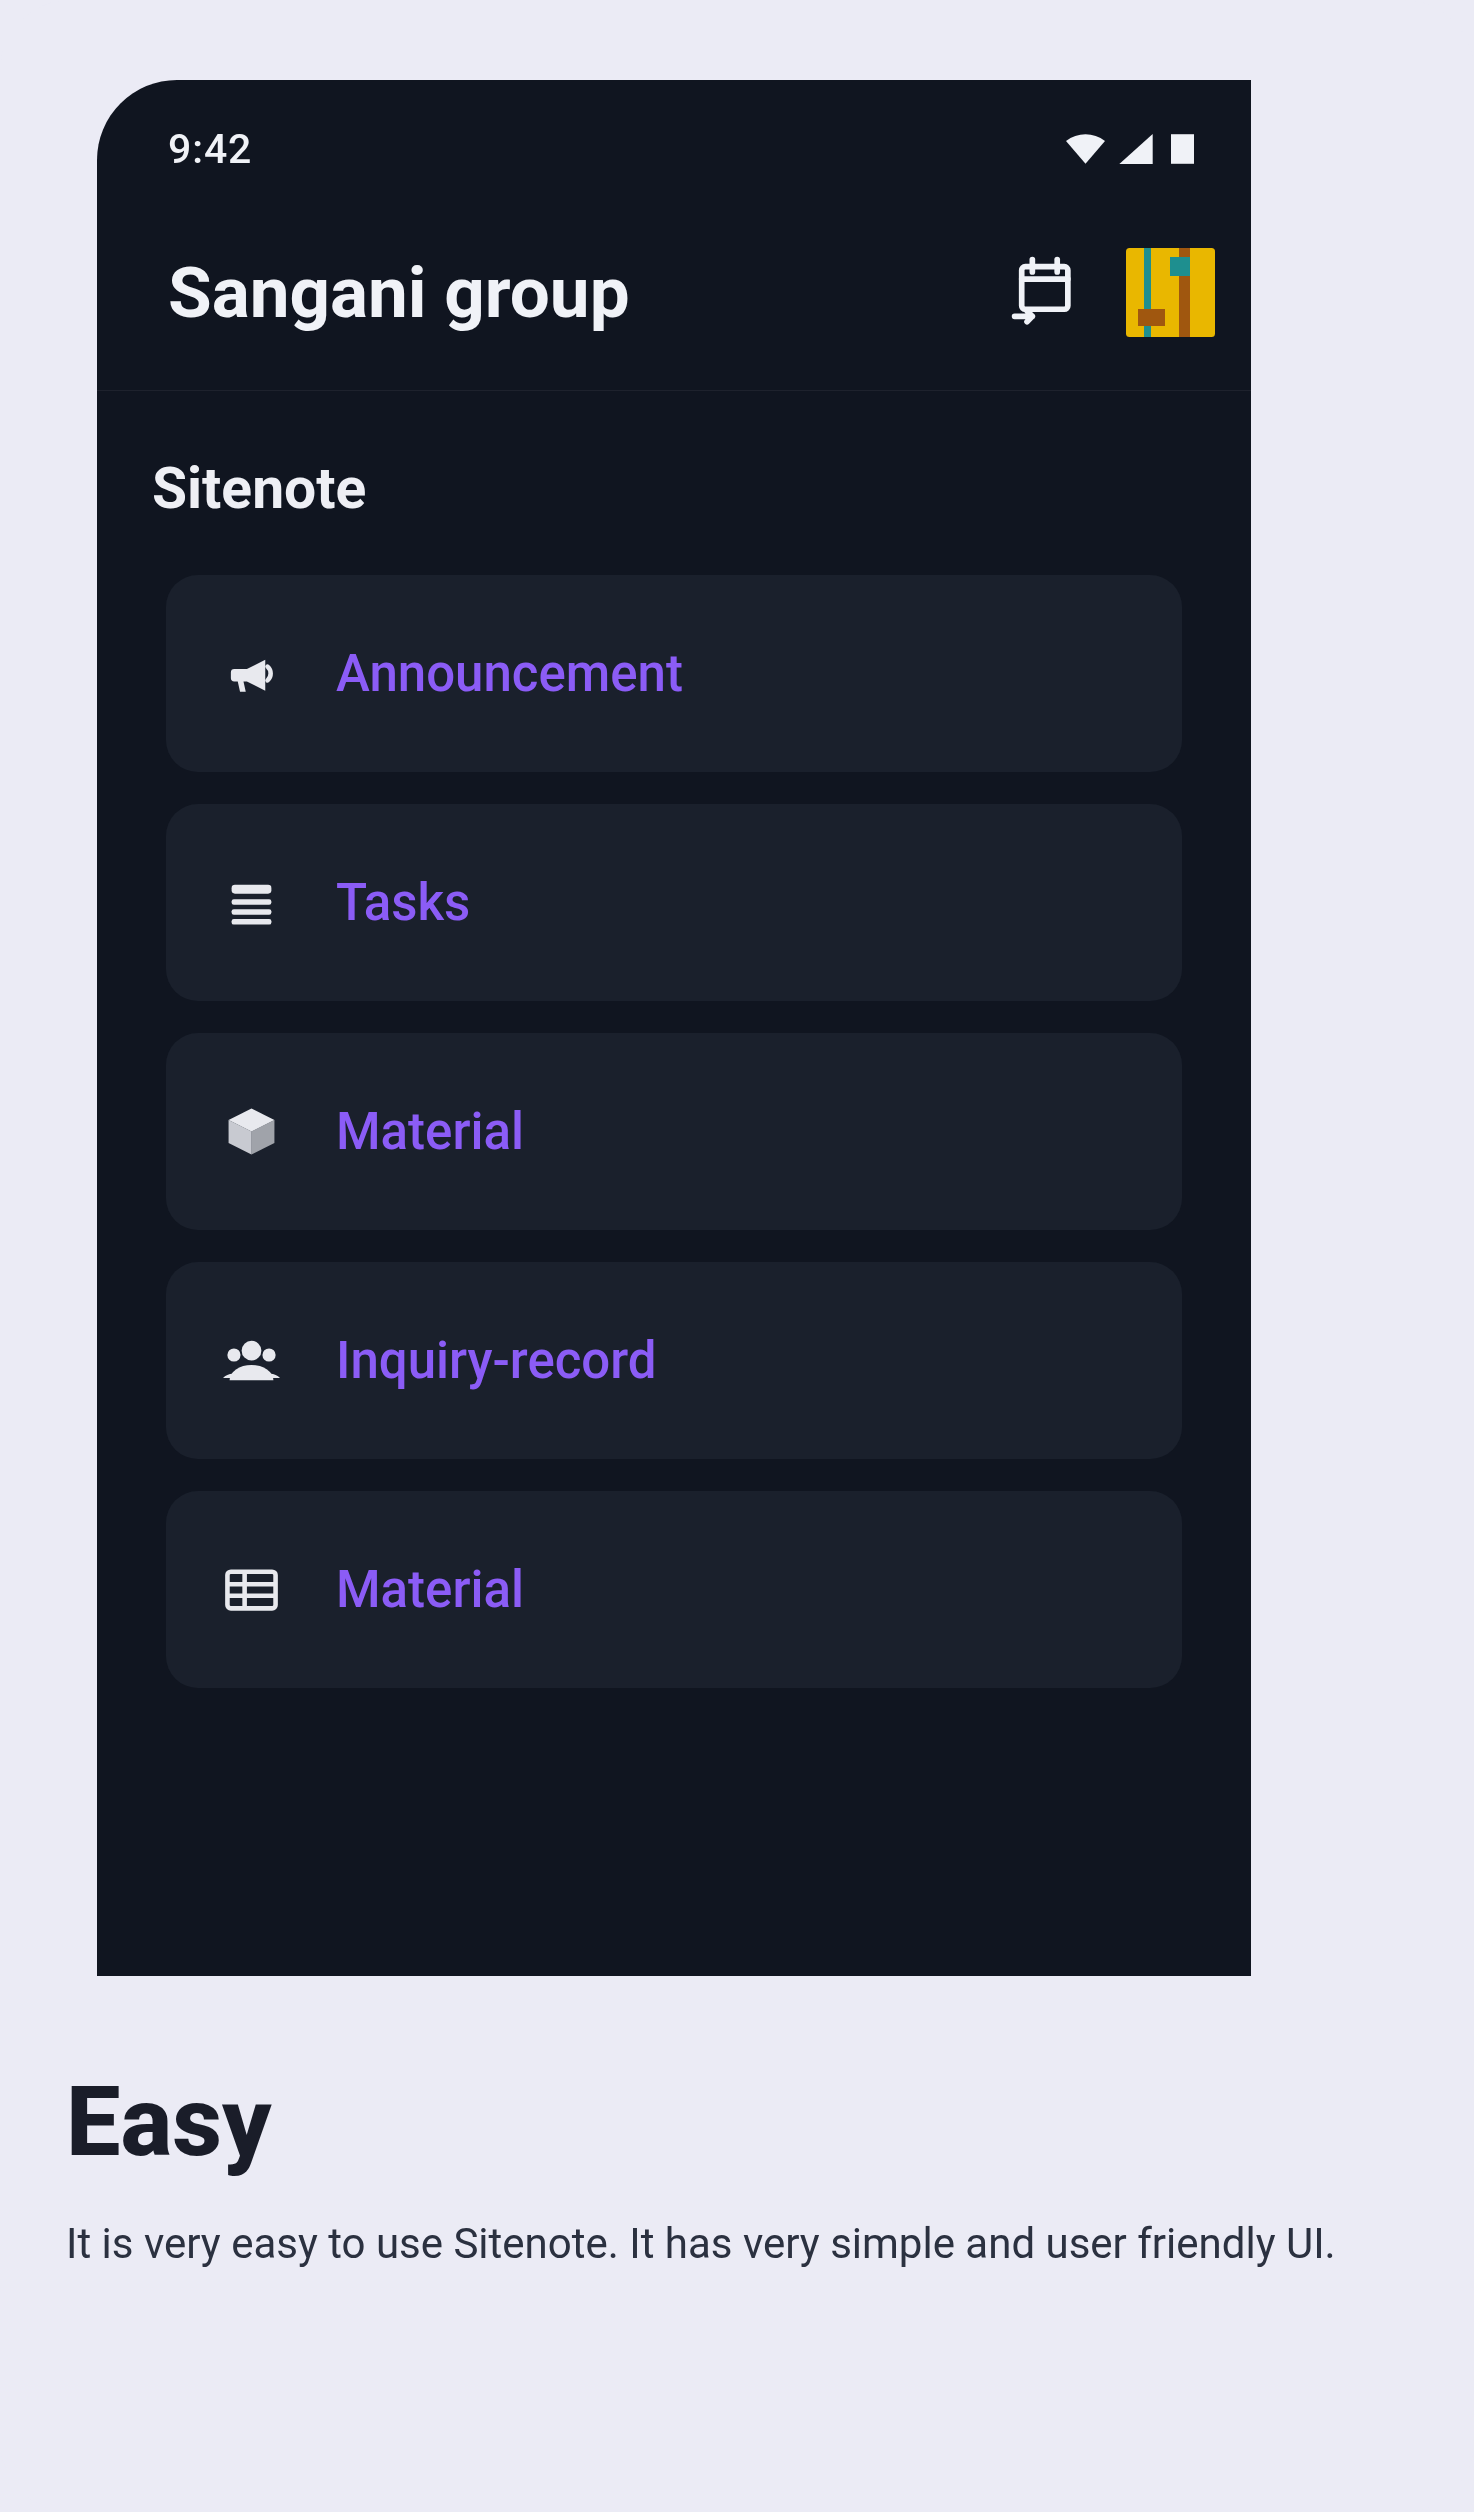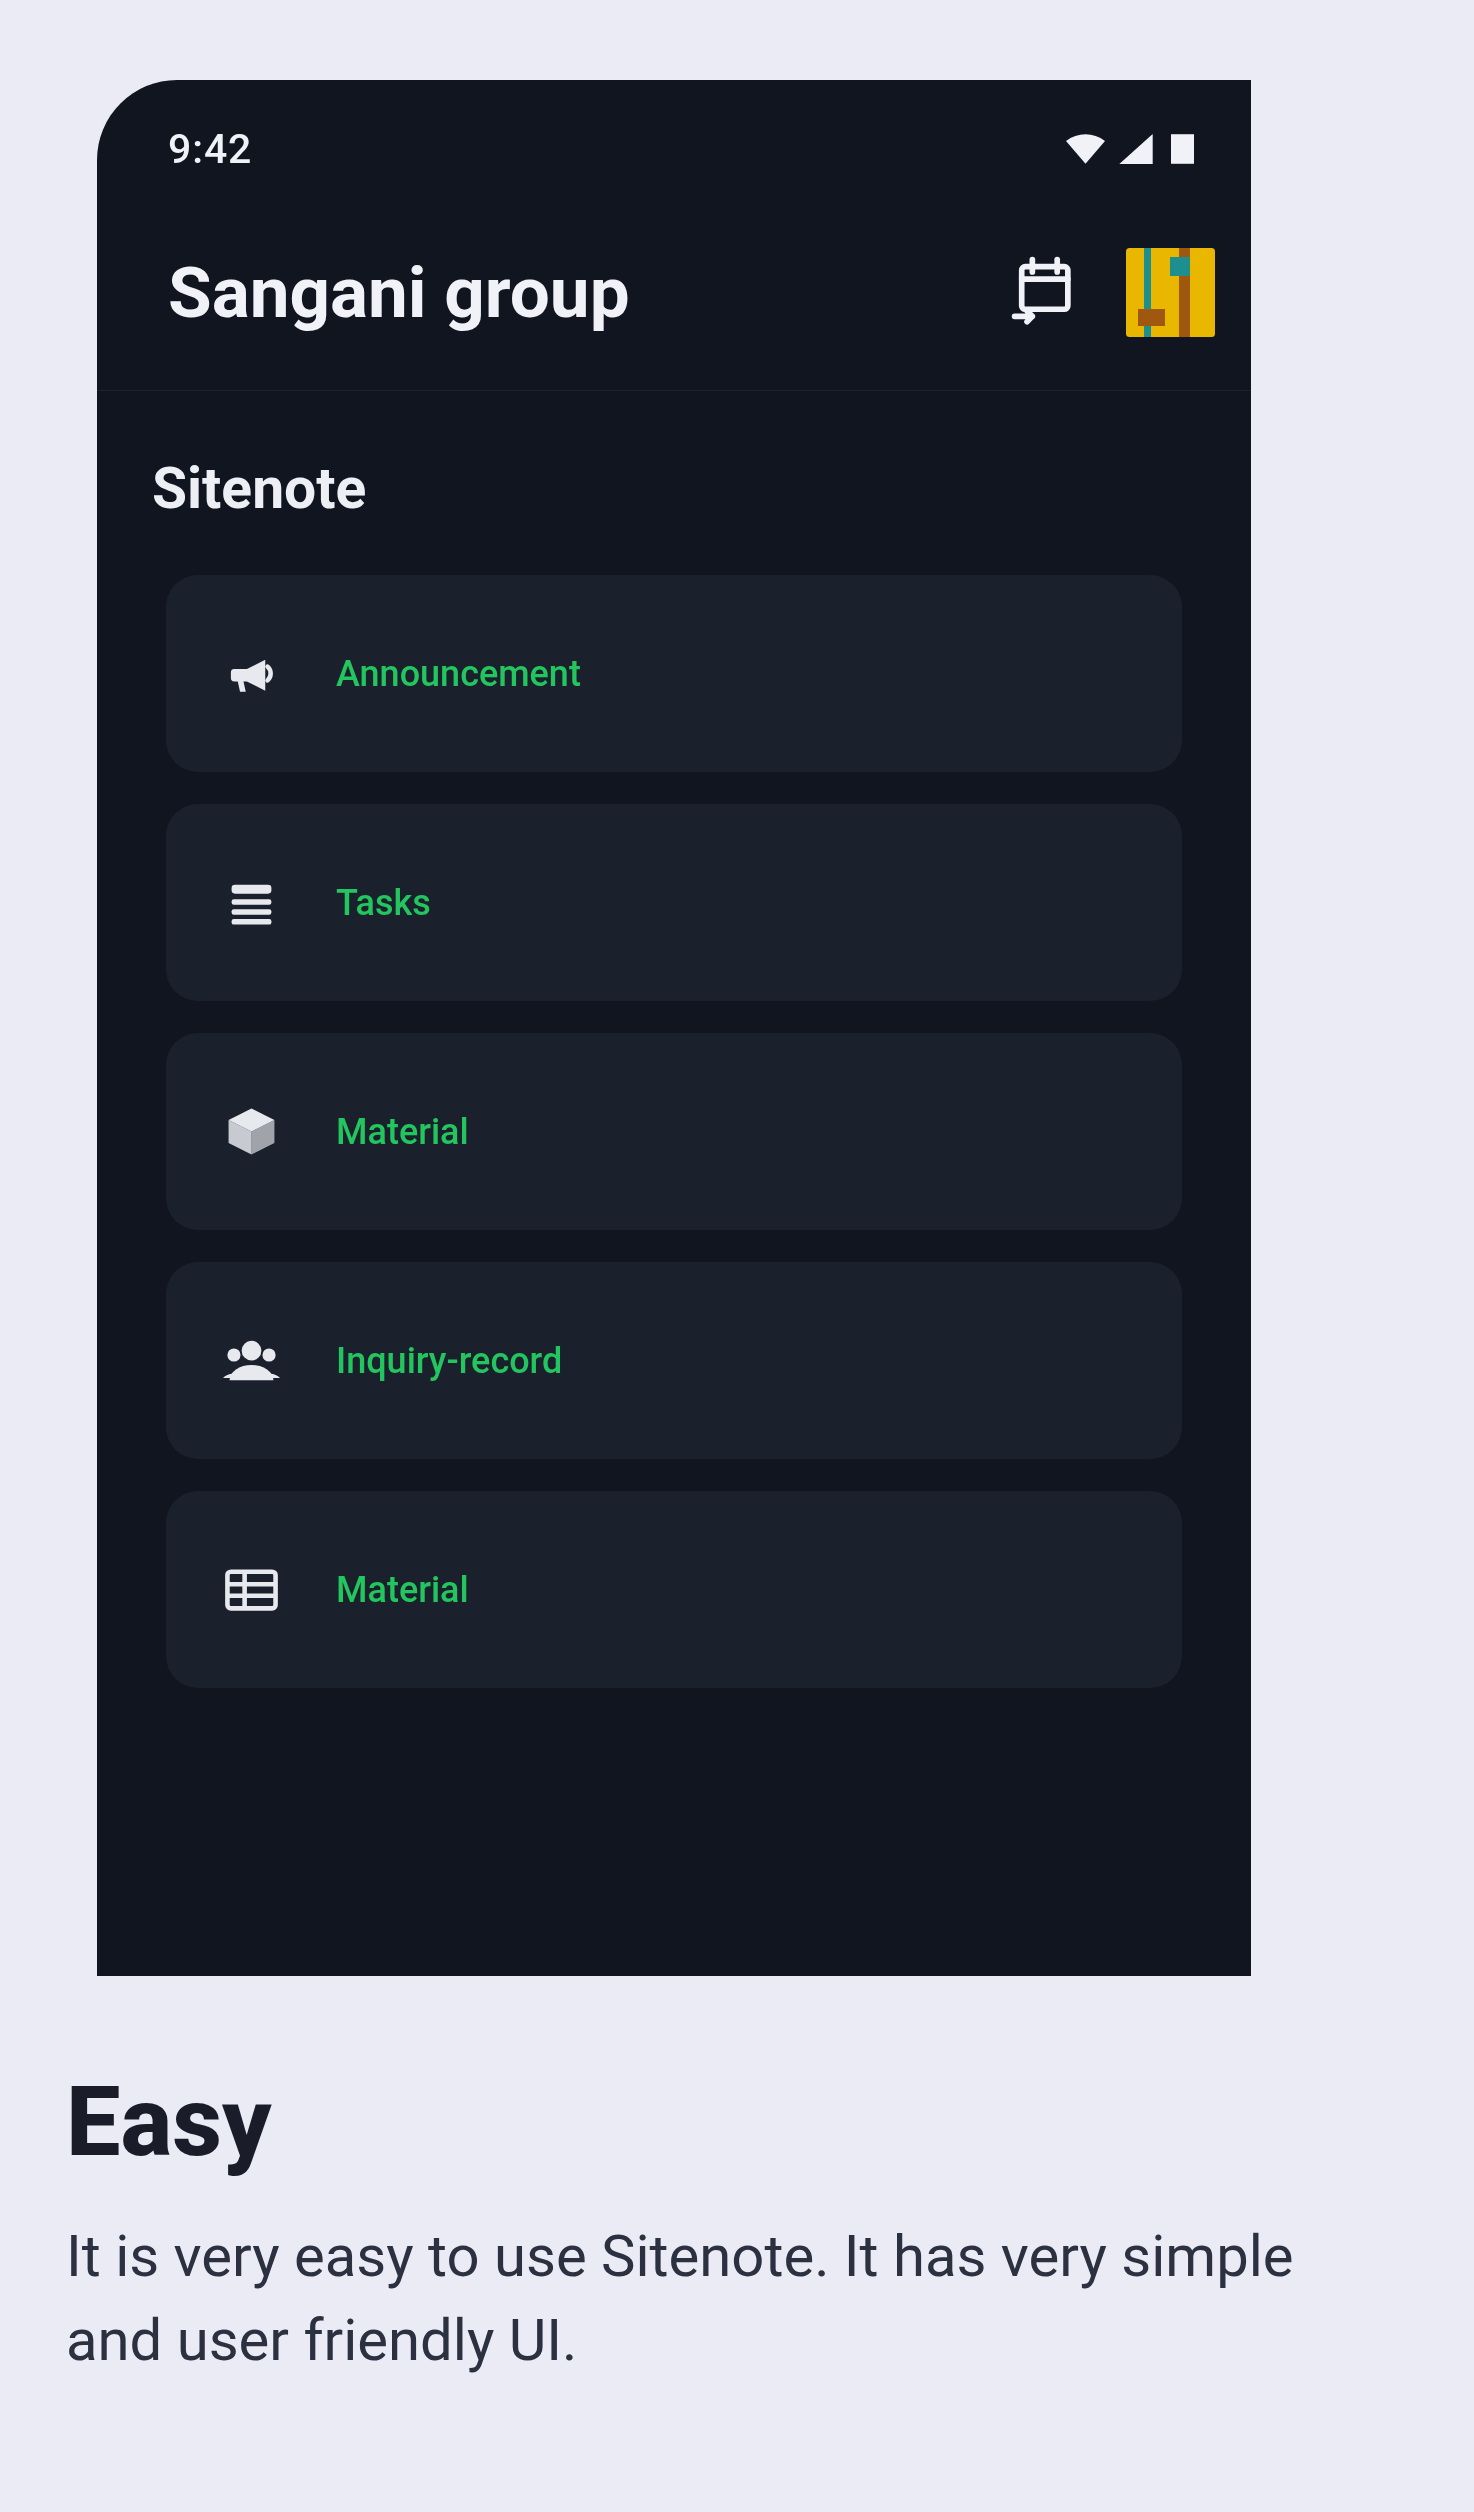--- a/index.html
+++ b/index.html
@@ -127,36 +127,36 @@
     gap: 53px;
     padding: 0 53px;
     cursor: pointer;
   }
   .channel .icon {
     width: 64px;
     display:flex; justify-content:center; align-items:center;
     color: #E8E9EE;
   }
   .channel .label {
-    font-size: 36px;
+    font-size: 51px;
     font-weight: 500;
-    color: #22c55e;
+    color: #8b5cf6;
   }
 
   .caption {
     padding: 89px 89px 0 66px;
   }
   .caption h2 {
     font-size: 97px;
     font-weight: 800;
     color: #1A1D29;
     margin-bottom: 35px;
   }
   .caption p {
-    font-size: 58px;
+    font-size: 42px;
     line-height: 1.45;
     font-weight: 400;
     color: #2B3140;
   }
 </style>
 </head>
 <body>
 
 <div class="page">
  <div class="outer">

